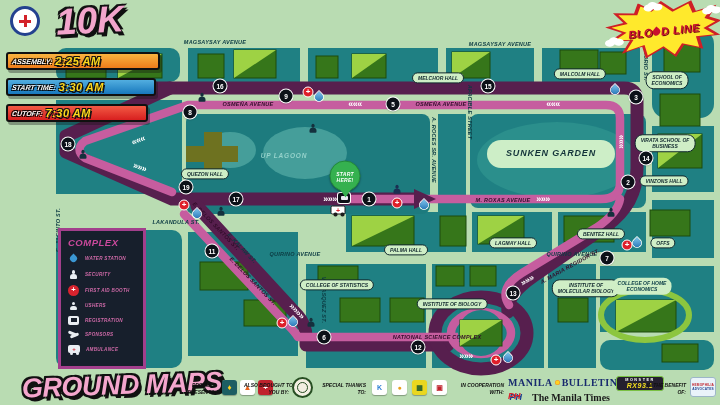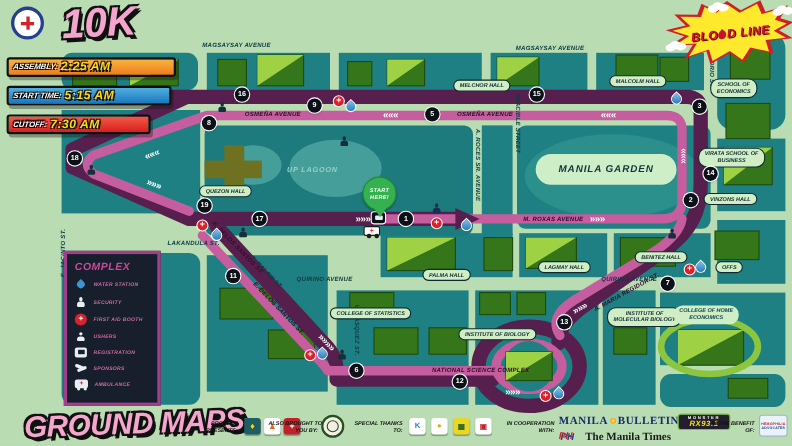--- a/index.html
+++ b/index.html
@@ -296,21 +296,21 @@
       </div>
       <div class="place place-pill" style="left: 586px; top: 288px;">
         <div>INSTITUTE OF</div>
         <div>MOLECULAR BIOLOGY</div>
       </div>
       <div class="place place-plain" style="left: 642px; top: 286px;">
         <div>COLLEGE OF HOME</div>
         <div>ECONOMICS</div>
       </div>
       <div class="place place-big" style="left: 551px; top: 153px;">
-        <div>MANILA GARDEN</div>
+        <div>SUNKEN GARDEN</div>
       </div>
       <div class="place place-water" style="left: 284px; top: 155px;">
         <div>UP LAGOON</div>
       </div>
       <div class="marker" style="left: 68px; top: 144px;">18</div>
       <div class="marker" style="left: 186px; top: 187px;">19</div>
       <div class="marker" style="left: 190px; top: 112px;">8</div>
       <div class="marker" style="left: 220px; top: 86px;">16</div>
       <div class="marker" style="left: 286px; top: 96px;">9</div>
       <div class="marker" style="left: 393px; top: 104px;">5</div>
@@ -369,23 +369,23 @@
     <span class="red-cross"></span>
   </div>
   <div class="distance">10K</div>
   <div>
       <div class="bar" style="top: 52px; width: 154px; background: linear-gradient(rgb(249, 180, 63), rgb(238, 124, 27));">
         <div class="bar-label">ASSEMBLY:</div>
         <div class="bar-time">2:25 AM</div>
       </div>
       <div class="bar" style="top: 78px; width: 150px; background: linear-gradient(rgb(82, 174, 224), rgb(24, 120, 189));">
         <div class="bar-label">START TIME:</div>
-        <div class="bar-time">5:15 AM</div>
-      </div>
-      <div class="bar" style="top: 104px; width: 131px; background: linear-gradient(rgb(242, 90, 68), rgb(216, 31, 31));">
+        <div class="bar-time">3:30 AM</div>
+      </div>
+      <div class="bar" style="top: 104px; width: 142px; background: linear-gradient(rgb(242, 90, 68), rgb(216, 31, 31));">
         <div class="bar-label">CUTOFF:</div>
         <div class="bar-time">7:30 AM</div>
       </div>
     </div>
 
   <div class="burst">
     <div class="burst-shape burst-red"></div>
     <div class="burst-shape burst-yellow"></div>
     <span class="puff" style="left:-4px;top:28px;"></span>
     <span class="puff" style="right:-2px;top:6px;"></span>

